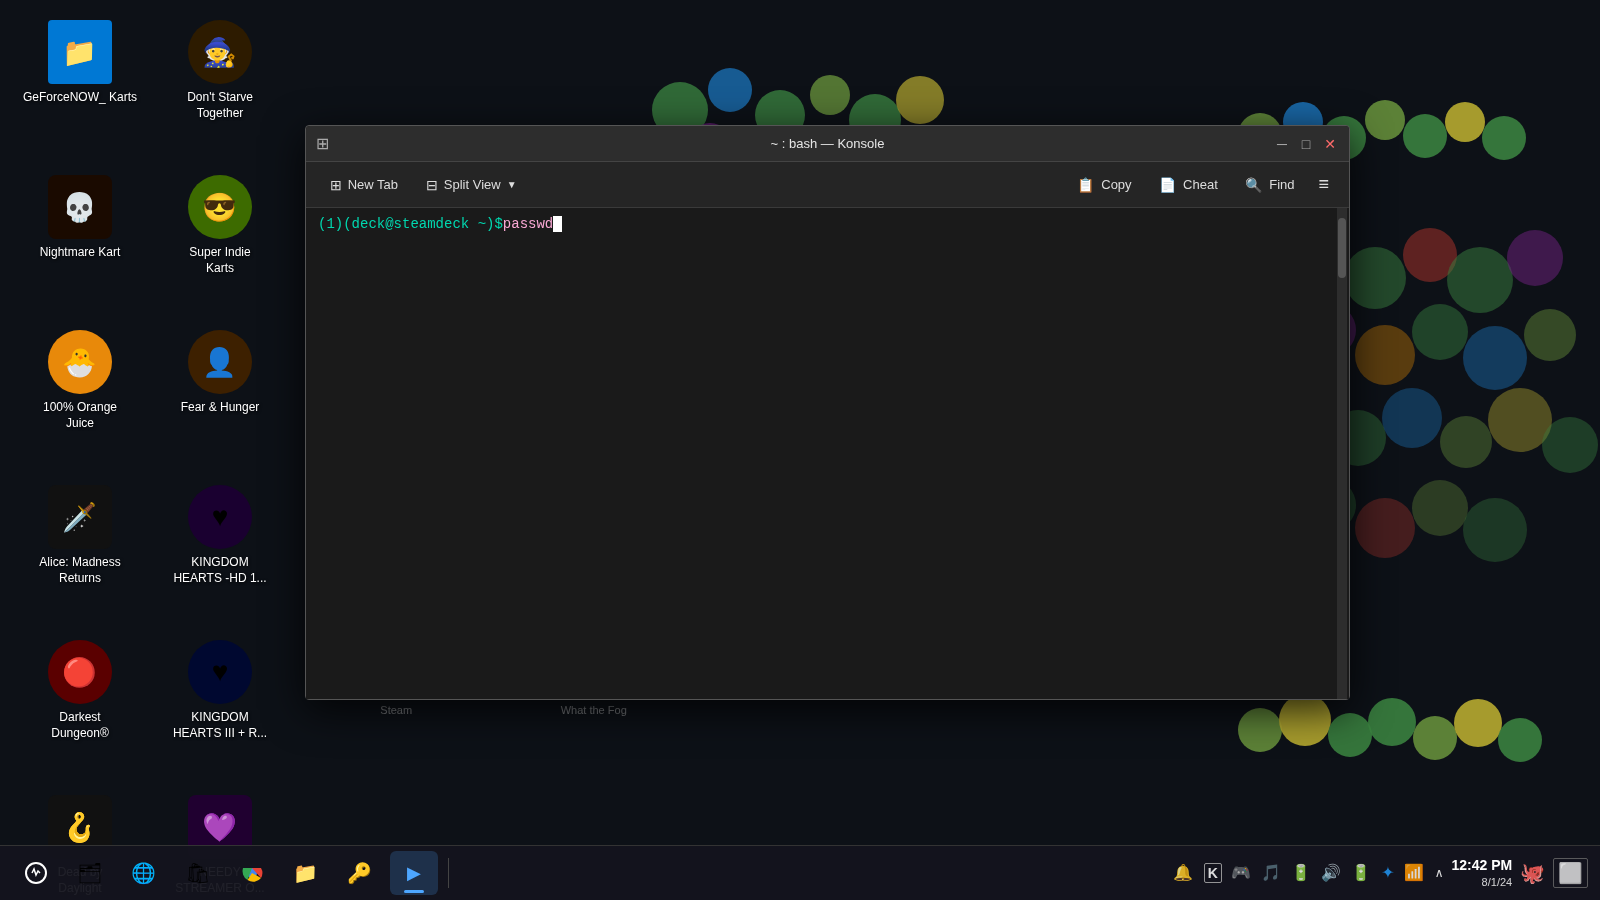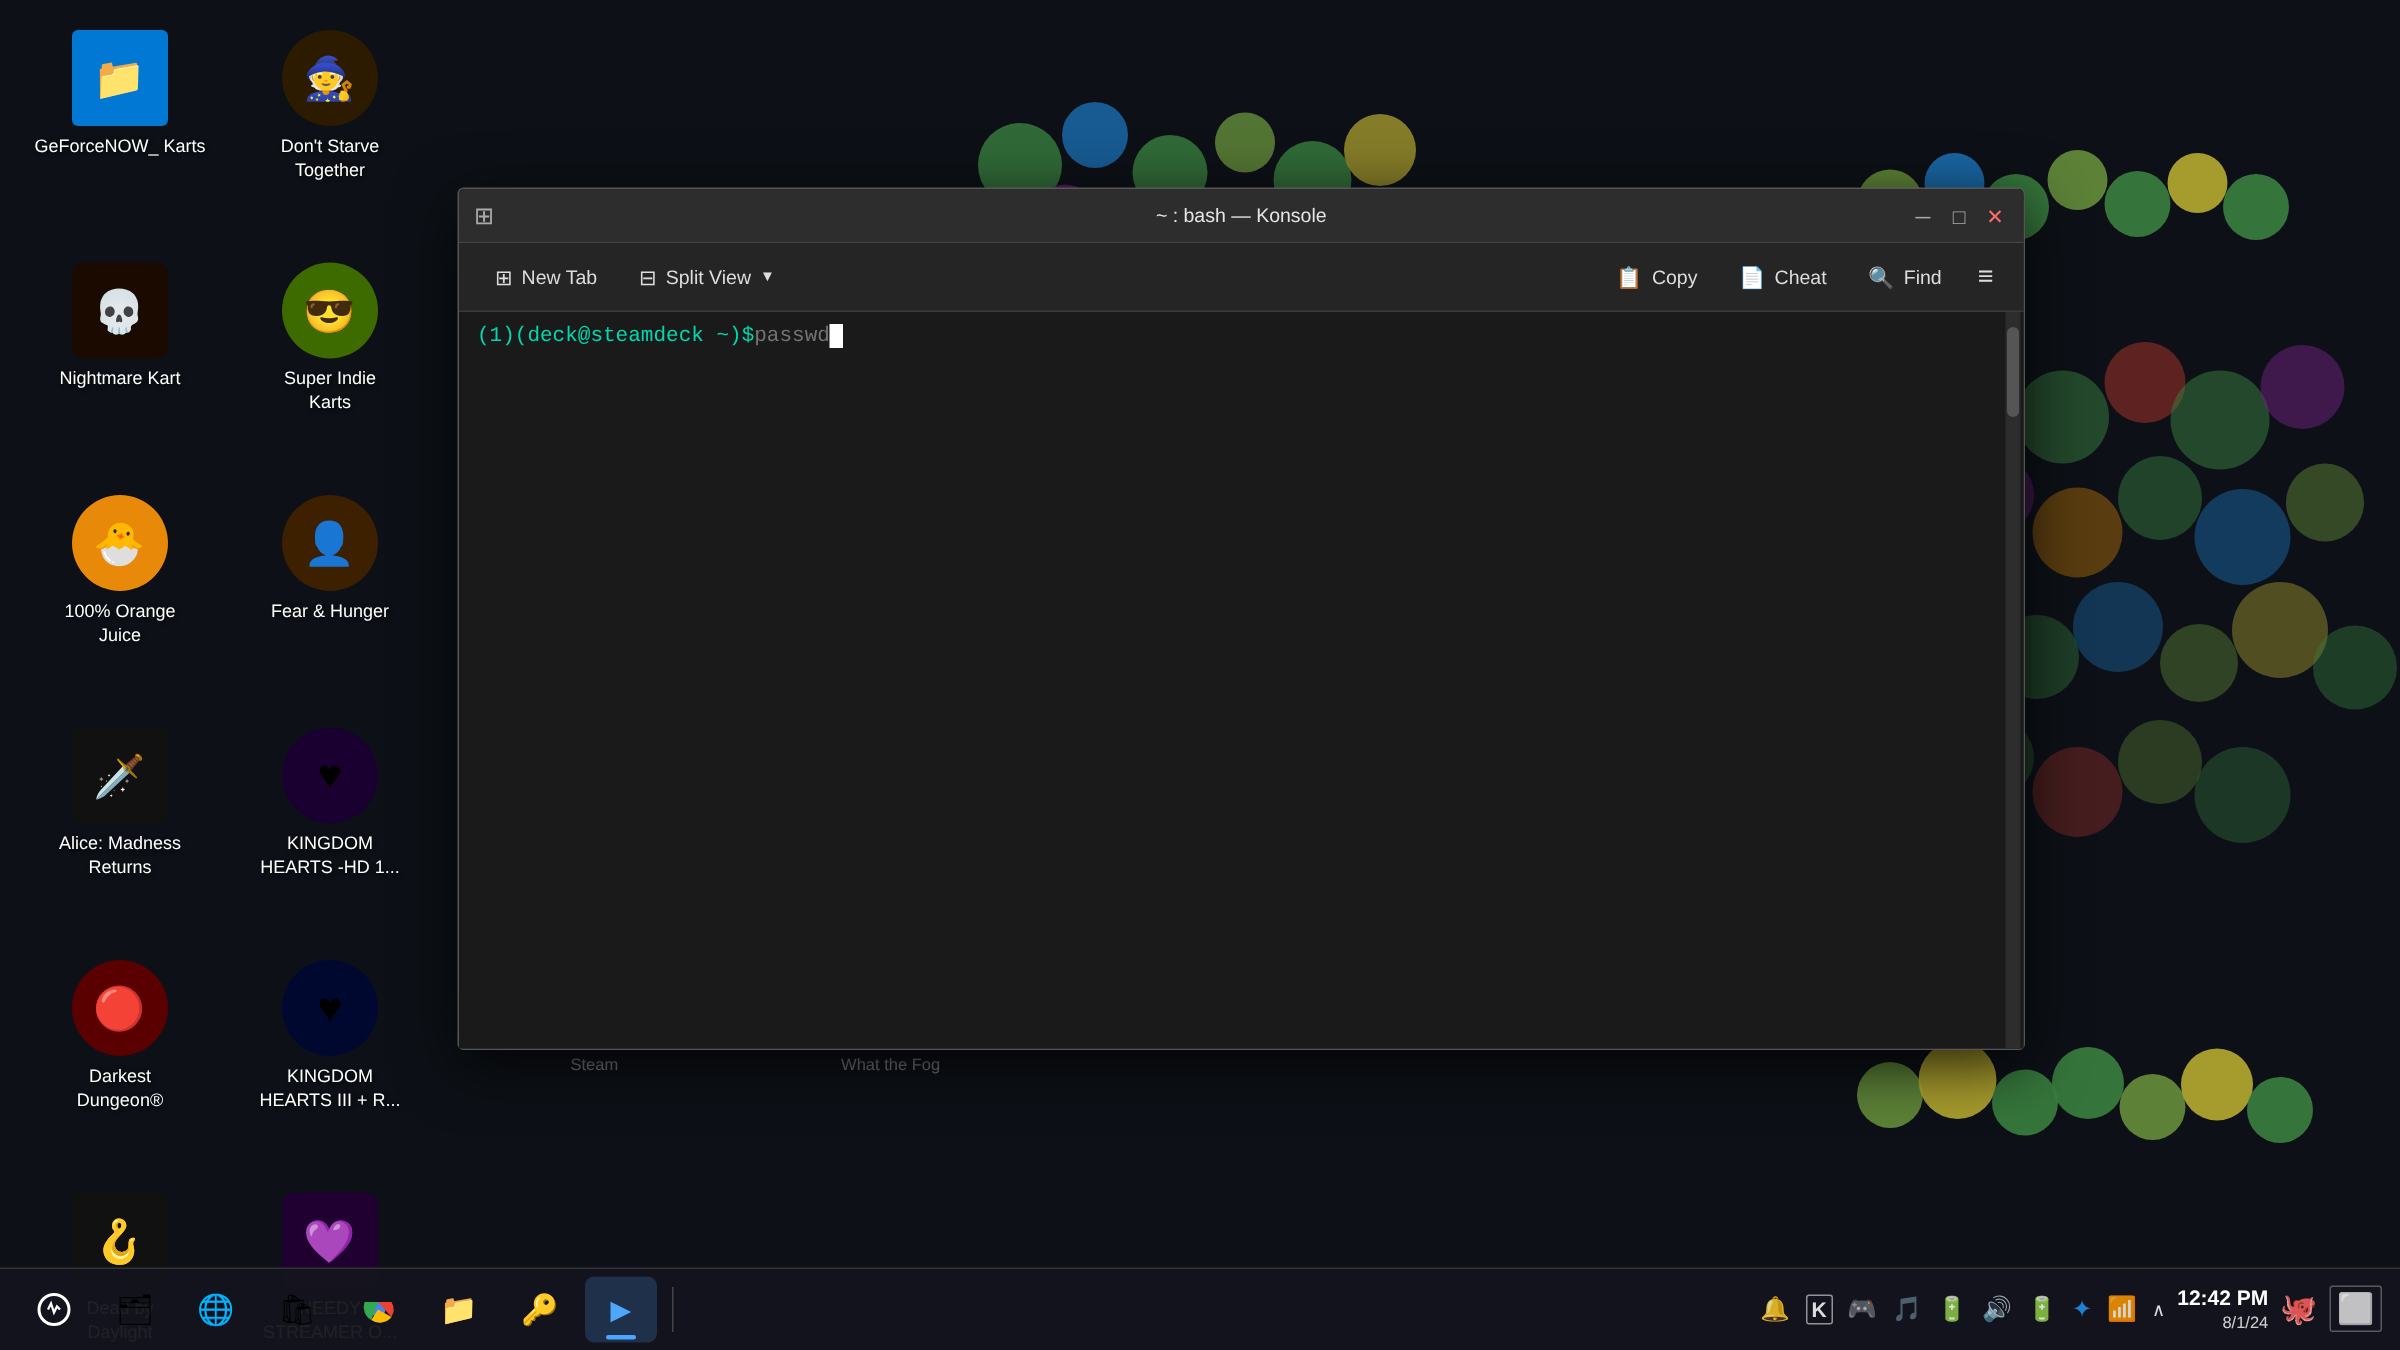--- a/index.html
+++ b/index.html
@@ -203,21 +203,21 @@
 
     .prompt-line {
       display: flex;
     }
 
     .prompt-text {
       color: #00d7af;
     }
 
     .prompt-command {
-      color: #737373;
+      color: #f9a8d4;
     }
 
     .cursor-block {
       display: inline-block;
       width: 9px;
       height: 16px;
       background: white;
       animation: blink 1s step-end infinite;
       vertical-align: text-bottom;
     }

